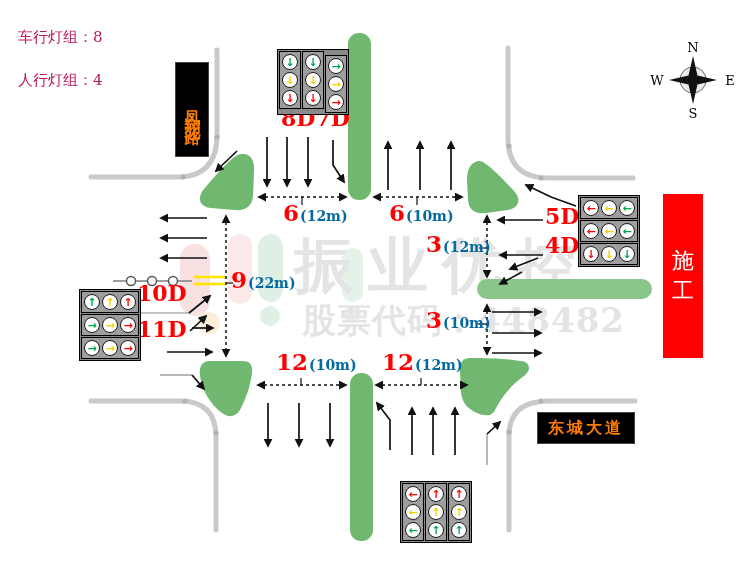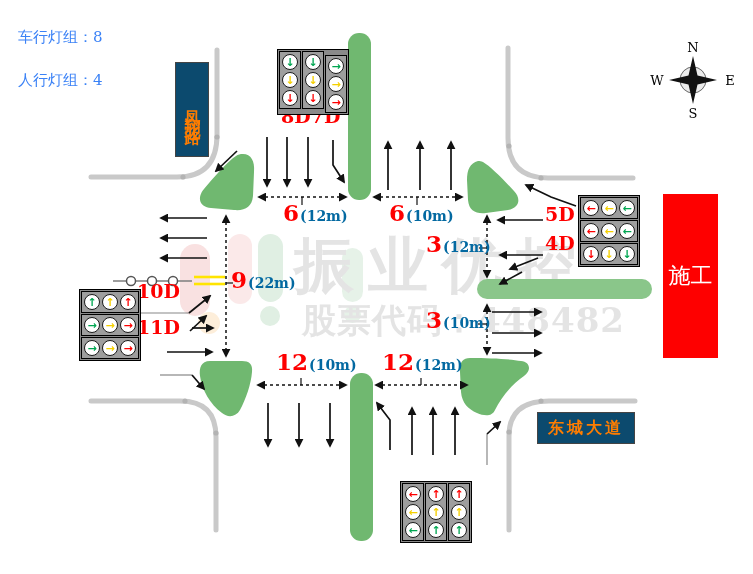--- a/index.html
+++ b/index.html
@@ -6,28 +6,28 @@
   #stage{position:relative;width:753px;height:574px;background:#ffffff;overflow:hidden;
          font-family:"DejaVu Serif",serif;}
   
   .wm{position:absolute;color:#e4e4e4;font-weight:bold;pointer-events:none;white-space:nowrap;z-index:1;}
   .wm-brand{left:294px;top:226px;font-size:60px;letter-spacing:14px;}
   .wm-stock{left:302px;top:298px;font-size:34px;letter-spacing:1px;}
   .wm-shape{position:absolute;pointer-events:none;z-index:0;}
   
   #diagram{position:absolute;left:0;top:0;z-index:2;}
   
-  .info-line{position:absolute;font-size:15px;color:#3b82f6;z-index:3;white-space:nowrap;}
-  .road-sign{position:absolute;background:#0c4a6e;border:1px solid #444;color:#ff7d00;
+  .info-line{position:absolute;font-size:15px;color:#be185d;z-index:3;white-space:nowrap;}
+  .road-sign{position:absolute;background:#000000;border:1px solid #444;color:#ff7d00;
              display:flex;align-items:center;justify-content:center;z-index:3;font-weight:bold;}
   .sign-v{writing-mode:vertical-rl;letter-spacing:6px;font-size:16px;}
   .sign-h{font-size:16px;letter-spacing:3px;}
   .construction{position:absolute;background:#fe0000;color:#fff;display:flex;flex-direction:column;
                 align-items:center;justify-content:center;gap:22px;font-size:22px;z-index:3;}
-  .sig-label{position:absolute;color:#fe0000;font-weight:bold;font-size:19px;z-index:4;white-space:nowrap;}
+  .sig-label{position:absolute;color:#fe0000;font-weight:bold;font-size:22px;z-index:4;white-space:nowrap;}
   .measure{position:absolute;display:flex;align-items:baseline;z-index:4;white-space:nowrap;}
   .m-num{color:#fe0000;font-weight:bold;font-size:23px;}
   .m-dim{color:#0369a1;font-weight:bold;font-size:14px;margin-left:1px;}
   
   .tl-box{position:absolute;display:flex;background:#8a8a8a;border:1px solid #000;padding:1px;gap:1px;z-index:4;}
   .tl-box.cols{flex-direction:row;align-items:flex-start;}
   .tl-box.rows{flex-direction:column;}
   .tl-module{display:flex;gap:2px;background:#9e9e9e;border:1px solid #000;padding:2px;}
   .cols .tl-module{flex-direction:column;}
   .rows .tl-module{flex-direction:row;}
@@ -184,21 +184,21 @@
       <text x="730" y="85" font-size="13" text-anchor="middle" fill="#000" font-family="DejaVu Serif,serif">E</text>
     </g>
   </svg>
 
   <div class="info-line" style="left:18px;top:28px;">车行灯组：8</div>
   <div class="info-line" style="left:18px;top:71px;">人行灯组：4</div>
 
   <div class="road-sign sign-v" style="left:175px;top:62px;width:32px;height:93px;">凤翔北路</div>
   <div class="road-sign sign-h" style="left:537px;top:412px;width:96px;height:30px;">东城大道</div>
 
-  <div class="construction" style="left:663px;top:194px;width:55px;height:164px;">施工</div>
+  <div class="construction" style="left:663px;top:194px;width:40px;height:164px;text-align:center;">施工</div>
 
   <div class="sig-label" style="left:281px;top:105px;">8D7D</div>
   <div class="sig-label" style="left:137px;top:280px;">10D</div>
   <div class="sig-label" style="left:137px;top:316px;text-align:right;">11D</div>
   <div class="sig-label" style="left:545px;top:203px;">5D</div>
   <div class="sig-label" style="left:545px;top:232px;">4D</div>
 
   <div class="measure" style="left:283px;top:199px;">
     <span class="m-num">6</span>
     <span class="m-dim">(12m)</span>

